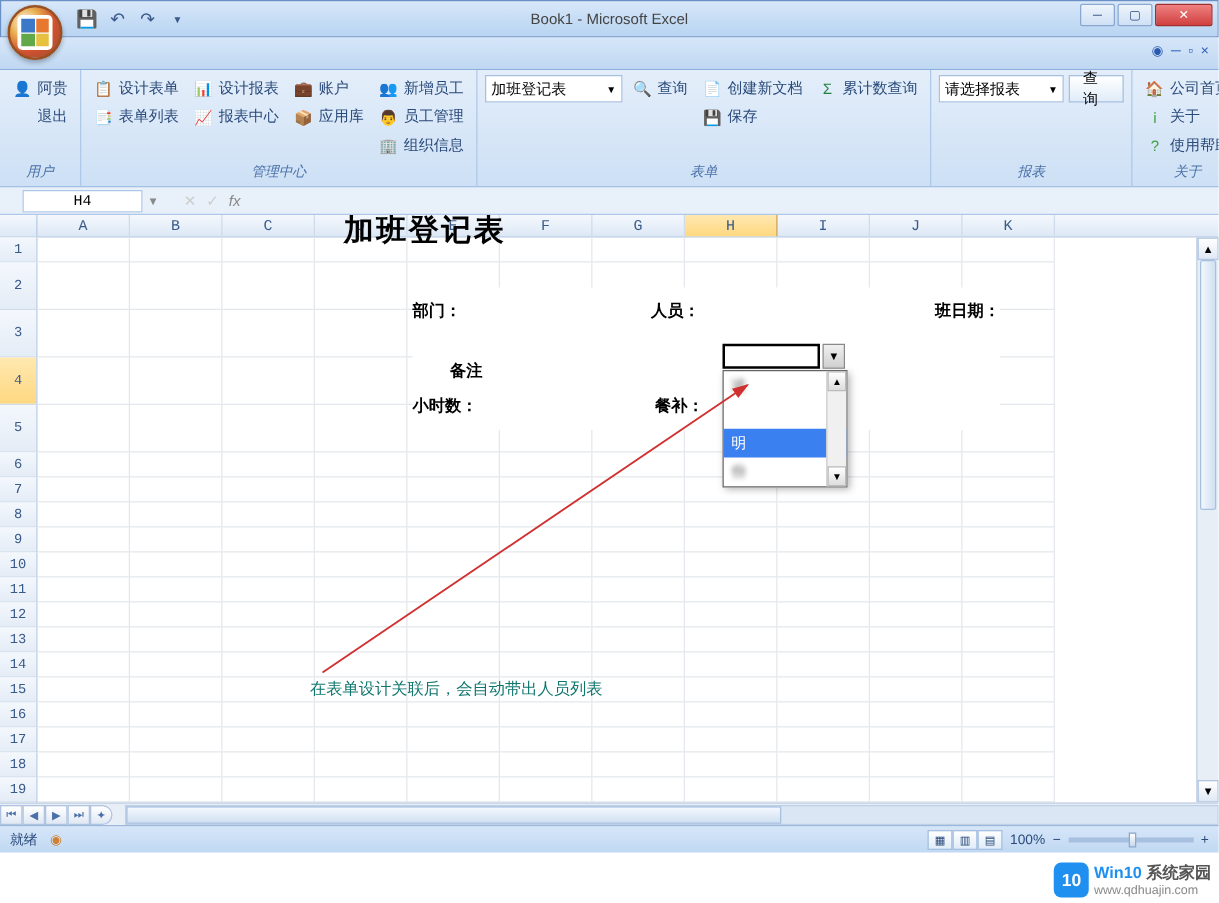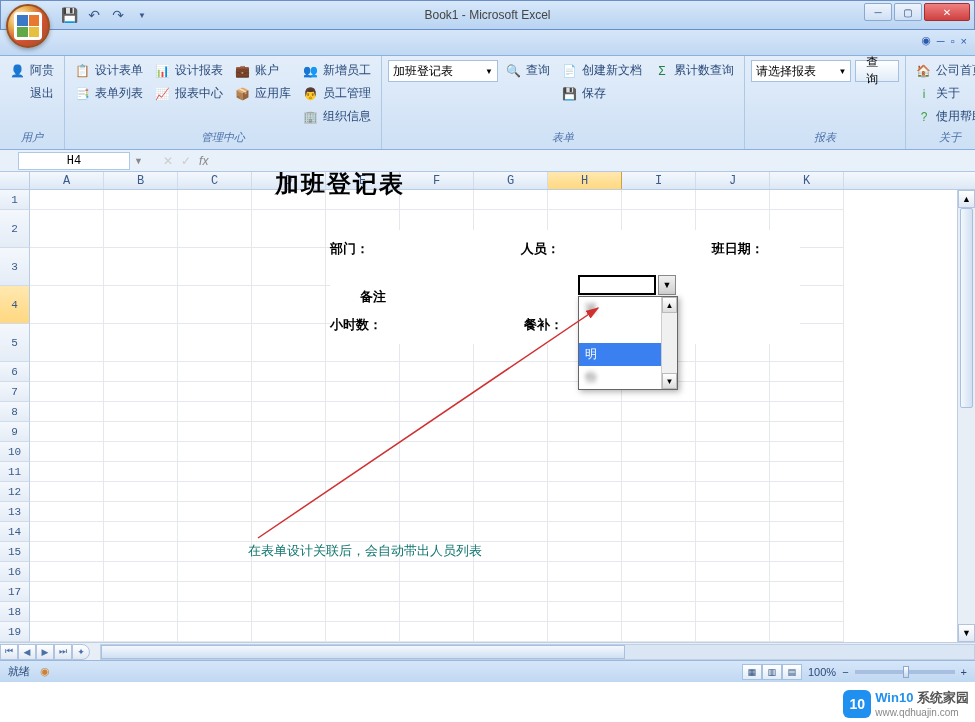--- a/index.html
+++ b/index.html
@@ -31,21 +31,21 @@
 .ribbon-group-label { font-size: 11px; color: #4a70a8; text-align: center; padding: 2px 0 4px 0; font-style: italic; }
 .rcol { display: flex; flex-direction: column; gap: 2px; }
 .rbtn { display: flex; align-items: center; gap: 4px; font-size: 12px; color: #2a4a7a; padding: 2px 4px; cursor: pointer; white-space: nowrap; }
 .rbtn .ico { width: 16px; height: 16px; display: inline-flex; align-items: center; justify-content: center; font-size: 12px; }
 .form-select { display: flex; align-items: center; border: 1px solid #a8c0e0; background: #fff; height: 22px; padding: 0 4px; font-size: 12px; width: 110px; justify-content: space-between; }
 .form-btn { border: 1px solid #a8c0e0; background: linear-gradient(to bottom,#fff,#e0ecf8); height: 22px; padding: 0 10px; font-size: 12px; display: flex; align-items: center; }
 
 .ico-user{color:#3878c8;}.ico-form{color:#50a050;}.ico-report{color:#d07030;}.ico-account{color:#d04040;}.ico-emp{color:#4a90d0;}.ico-org{color:#7850a0;}.ico-doc{color:#e8a030;}.ico-sum{color:#208040;}.ico-home{color:#e87830;}.ico-about{color:#40a040;}.ico-help{color:#40a040;}
 
 .formula-bar { height: 22px; background: #e8f0fa; border-bottom: 1px solid #b0c8e8; display: flex; align-items: center; font-size: 12px; }
-.name-box { width: 112px; border: 1px solid #b0c8e8; background: #fff; text-align: center; margin-left: 18px; padding: 1px 4px; font-family: "Courier New", monospace; }
+.name-box { width: 96px; border: 1px solid #b0c8e8; background: #fff; text-align: center; margin-left: 18px; padding: 1px 4px; font-family: "Courier New", monospace; }
 .fx-area { display: flex; align-items: center; margin-left: 20px; gap: 8px; }
 .fx-label { font-style: italic; color: #888; }
 .fx-input { flex: 1; }
 
 .sheet-area { position: relative; height: 488px; overflow: hidden; background: #fff; }
 .col-headers { display: flex; height: 18px; background: linear-gradient(to bottom,#f4f8fd,#dde8f5); border-bottom: 1px solid #b8cce4; }
 .rowhead-corner { width: 30px; border-right: 1px solid #b8cce4; background: linear-gradient(to bottom,#f4f8fd,#dde8f5); }
 .colh { flex: 0 0 74px; text-align: center; font-size: 12px; font-family: "Courier New"; color: #3a5a8a; border-right: 1px solid #d0dcec; display: flex; align-items: center; justify-content: center; }
 .colh.sel { background: linear-gradient(to bottom,#ffe8b0,#ffd880); border-color:#d0a040; }
 .grid-body { display: flex; }
@@ -576,21 +576,21 @@
           <div class="cell"></div>
           <div class="cell"></div>
         </div>
 
     <div class="overlay">
         <div class="ov-row">
           <span class="ov-label">部门：</span>
           <span class="ov-field"></span>
           <span class="ov-label">人员：</span>
           <span class="ov-field"></span>
-          <span class="ov-label" style="">班日期：</span>
+          <span class="ov-label" style="text-align:right;">班日期：</span>
         </div>
         <div class="ov-row" style="margin-top:30px;">
           <span class="ov-label" style="margin-left:30px;">备注</span>
         </div>
         <div class="ov-row">
           <span class="ov-label">小时数：</span>
           <span class="ov-field"></span>
           <span class="ov-label">餐补：</span>
         </div>
       </div>

